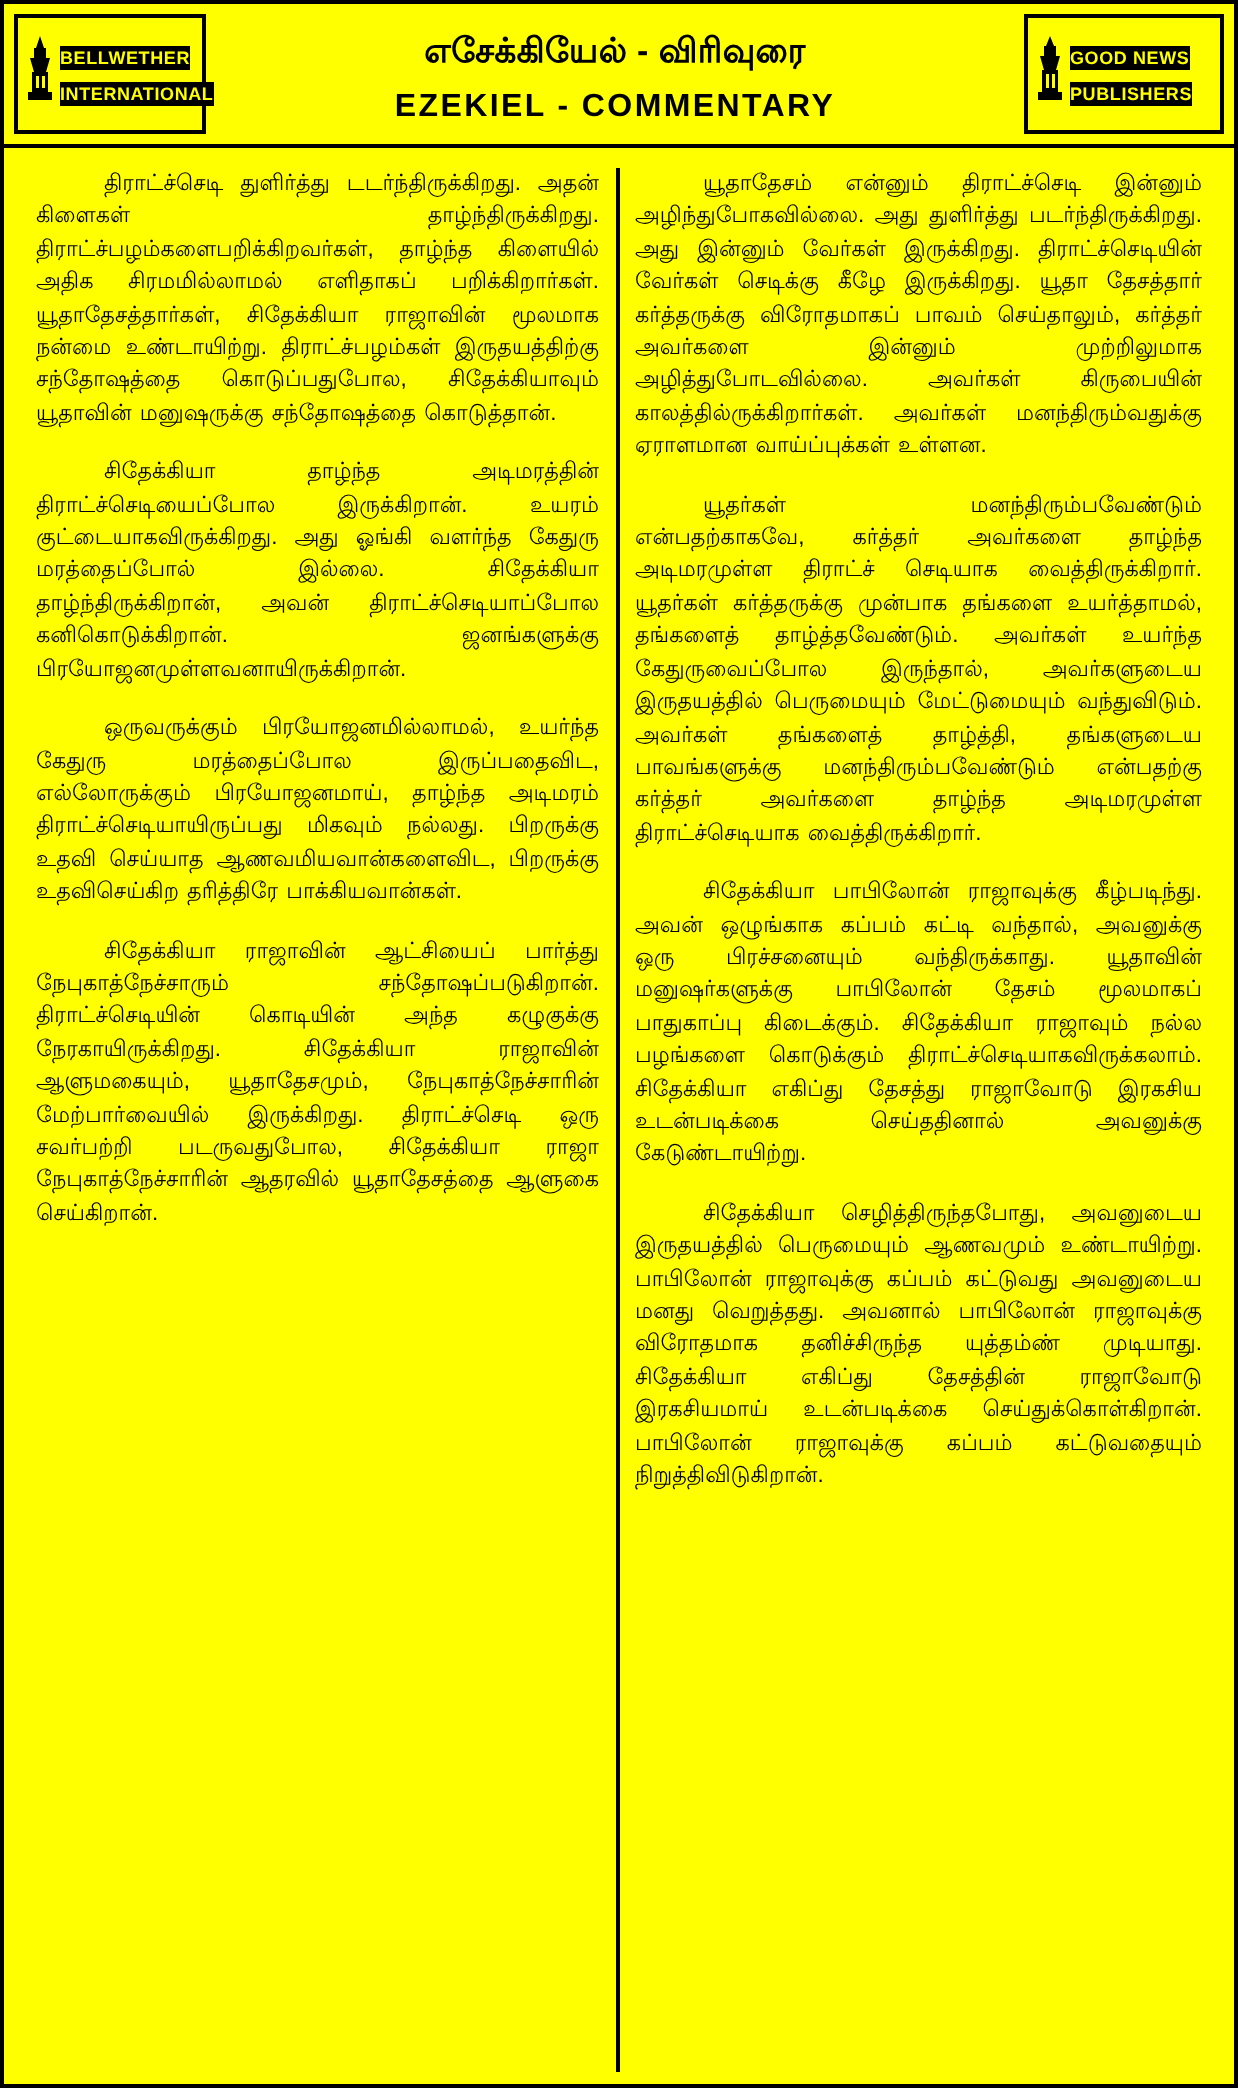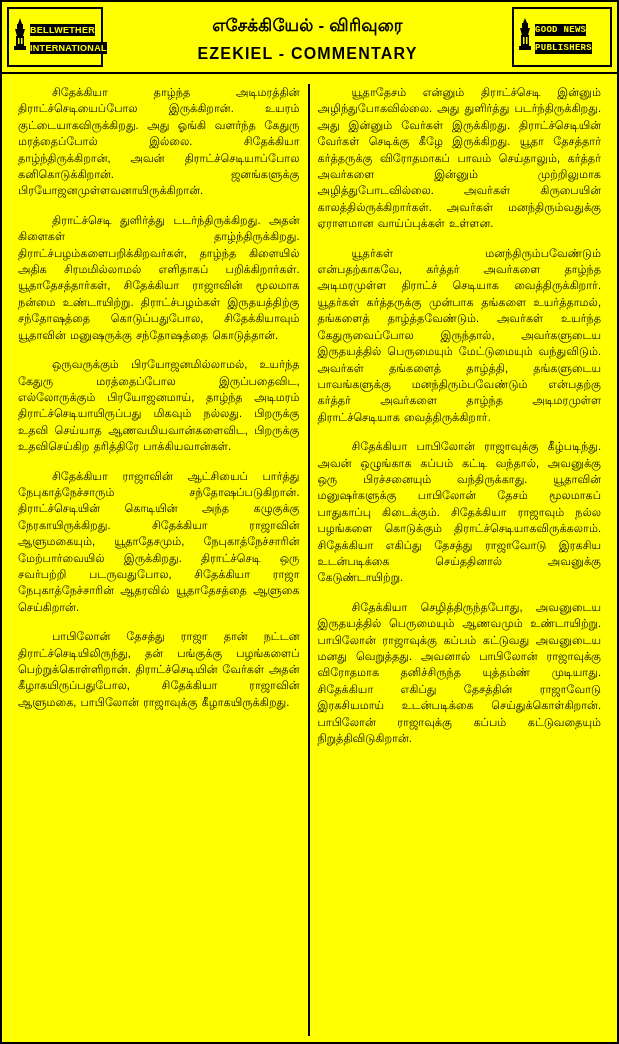--- a/index.html
+++ b/index.html
@@ -37,21 +37,20 @@
     box-sizing: border-box;
     background: #ffff00;
     display: flex;
     align-items: center;
     justify-content: center;
     flex-direction: column;
     position: relative;
   }
   .logo-box.right {
     width: 100px;
-    font-family: Liberation Mono, monospace;
   }
   .logo-band {
     width: 100%;
     background: #000000;
     color: #ffff00;
     font-size: 9px;
     font-weight: bold;
     text-align: center;
     letter-spacing: .3px;
     padding: 1px 0;
@@ -175,25 +174,24 @@
           <span class="logo-band second">PUBLISHERS</span>
         </span>
       </div>
     </div>
 
   </div>
 
   <div class="content">
 
     <div class="column left">
+      <p class="para">திராட்ச்செடி துளிர்த்து டடர்ந்திருக்கிறது. அதன் கிளைகள் தாழ்ந்திருக்கிறது. திராட்ச்பழம்களைபறிக்கிறவர்கள், தாழ்ந்த கிளையில் அதிக சிரமமில்லாமல் எளிதாகப் பறிக்கிறார்கள். யூதாதேசத்தார்கள், சிதேக்கியா ராஜாவின் மூலமாக நன்மை உண்டாயிற்று. திராட்ச்பழம்கள் இருதயத்திற்கு சந்தோஷத்தை கொடுப்பதுபோல, சிதேக்கியாவும் யூதாவின் மனுஷருக்கு சந்தோஷத்தை கொடுத்தான்.</p>
       <p class="para">சிதேக்கியா தாழ்ந்த அடிமரத்தின் திராட்ச்செடியைப்போல இருக்கிறான். உயரம் குட்டையாகவிருக்கிறது. அது ஓங்கி வளர்ந்த கேதுரு மரத்தைப்போல் இல்லை. சிதேக்கியா தாழ்ந்திருக்கிறான், அவன் திராட்ச்செடியாப்போல கனிகொடுக்கிறான். ஜனங்களுக்கு பிரயோஜனமுள்ளவனாயிருக்கிறான்.</p>
-      <p class="para">திராட்ச்செடி துளிர்த்து டடர்ந்திருக்கிறது. அதன் கிளைகள் தாழ்ந்திருக்கிறது. திராட்ச்பழம்களைபறிக்கிறவர்கள், தாழ்ந்த கிளையில் அதிக சிரமமில்லாமல் எளிதாகப் பறிக்கிறார்கள். யூதாதேசத்தார்கள், சிதேக்கியா ராஜாவின் மூலமாக நன்மை உண்டாயிற்று. திராட்ச்பழம்கள் இருதயத்திற்கு சந்தோஷத்தை கொடுப்பதுபோல, சிதேக்கியாவும் யூதாவின் மனுஷருக்கு சந்தோஷத்தை கொடுத்தான்.</p>
       <p class="para">ஒருவருக்கும் பிரயோஜனமில்லாமல், உயர்ந்த கேதுரு மரத்தைப்போல இருப்பதைவிட, எல்லோருக்கும் பிரயோஜனமாய், தாழ்ந்த அடிமரம் திராட்ச்செடியாயிருப்பது மிகவும் நல்லது. பிறருக்கு உதவி செய்யாத ஆணவமியவான்களைவிட, பிறருக்கு உதவிசெய்கிற தரித்திரே பாக்கியவான்கள்.</p>
       <p class="para">சிதேக்கியா ராஜாவின் ஆட்சியைப் பார்த்து நேபுகாத்நேச்சாரும் சந்தோஷப்படுகிறான். திராட்ச்செடியின் கொடியின் அந்த கழுகுக்கு நேரகாயிருக்கிறது. சிதேக்கியா ராஜாவின் ஆளுமகையும், யூதாதேசமும், நேபுகாத்நேச்சாரின் மேற்பார்வையில் இருக்கிறது. திராட்ச்செடி ஒரு சவர்பற்றி படருவதுபோல, சிதேக்கியா ராஜா நேபுகாத்நேச்சாரின் ஆதரவில் யூதாதேசத்தை ஆளுகை செய்கிறான்.</p>
-      <p class="para">பாபிலோன் தேசத்து ராஜா தான் நட்டன திராட்ச்செடியிலிருந்து, தன் பங்குக்கு பழங்களைப் பெற்றுக்கொள்ளிறான். திராட்ச்செடியின் வேர்கள் அதன் கீழாகயிருப்பதுபோல, சிதேக்கியா ராஜாவின் ஆளுமகை, பாபிலோன் ராஜாவுக்கு கீழாகயிருக்கிறது.</p>
     </div>
 
     <div class="column right">
       <p class="para">யூதாதேசம் என்னும் திராட்ச்செடி இன்னும் அழிந்துபோகவில்லை. அது துளிர்த்து படர்ந்திருக்கிறது. அது இன்னும் வேர்கள் இருக்கிறது. திராட்ச்செடியின் வேர்கள் செடிக்கு கீழே இருக்கிறது. யூதா தேசத்தார் கர்த்தருக்கு விரோதமாகப் பாவம் செய்தாலும், கர்த்தர் அவர்களை இன்னும் முற்றிலுமாக அழித்துபோடவில்லை. அவர்கள் கிருபையின் காலத்தில்ருக்கிறார்கள். அவர்கள் மனந்திரும்வதுக்கு ஏராளமான வாய்ப்புக்கள் உள்ளன.</p>
       <p class="para">யூதர்கள் மனந்திரும்பவேண்டும் என்பதற்காகவே, கர்த்தர் அவர்களை தாழ்ந்த அடிமரமுள்ள திராட்ச் செடியாக வைத்திருக்கிறார். யூதர்கள் கர்த்தருக்கு முன்பாக தங்களை உயர்த்தாமல், தங்களைத் தாழ்த்தவேண்டும். அவர்கள் உயர்ந்த கேதுருவைப்போல இருந்தால், அவர்களுடைய இருதயத்தில் பெருமையும் மேட்டுமையும் வந்துவிடும். அவர்கள் தங்களைத் தாழ்த்தி, தங்களுடைய பாவங்களுக்கு மனந்திரும்பவேண்டும் என்பதற்கு கர்த்தர் அவர்களை தாழ்ந்த அடிமரமுள்ள திராட்ச்செடியாக வைத்திருக்கிறார்.</p>
       <p class="para">சிதேக்கியா பாபிலோன் ராஜாவுக்கு கீழ்படிந்து. அவன் ஒழுங்காக கப்பம் கட்டி வந்தால், அவனுக்கு ஒரு பிரச்சனையும் வந்திருக்காது. யூதாவின் மனுஷர்களுக்கு பாபிலோன் தேசம் மூலமாகப் பாதுகாப்பு கிடைக்கும். சிதேக்கியா ராஜாவும் நல்ல பழங்களை கொடுக்கும் திராட்ச்செடியாகவிருக்கலாம். சிதேக்கியா எகிப்து தேசத்து ராஜாவோடு இரகசிய உடன்படிக்கை செய்ததினால் அவனுக்கு கேடுண்டாயிற்று.</p>
       <p class="para">சிதேக்கியா செழித்திருந்தபோது, அவனுடைய இருதயத்தில் பெருமையும் ஆணவமும் உண்டாயிற்று. பாபிலோன் ராஜாவுக்கு கப்பம் கட்டுவது அவனுடைய மனது வெறுத்தது. அவனால் பாபிலோன் ராஜாவுக்கு விரோதமாக தனிச்சிருந்த யுத்தம்ண் முடியாது. சிதேக்கியா எகிப்து தேசத்தின் ராஜாவோடு இரகசியமாய் உடன்படிக்கை செய்துக்கொள்கிறான். பாபிலோன் ராஜாவுக்கு கப்பம் கட்டுவதையும் நிறுத்திவிடுகிறான்.</p>
     </div>
 
   </div>

